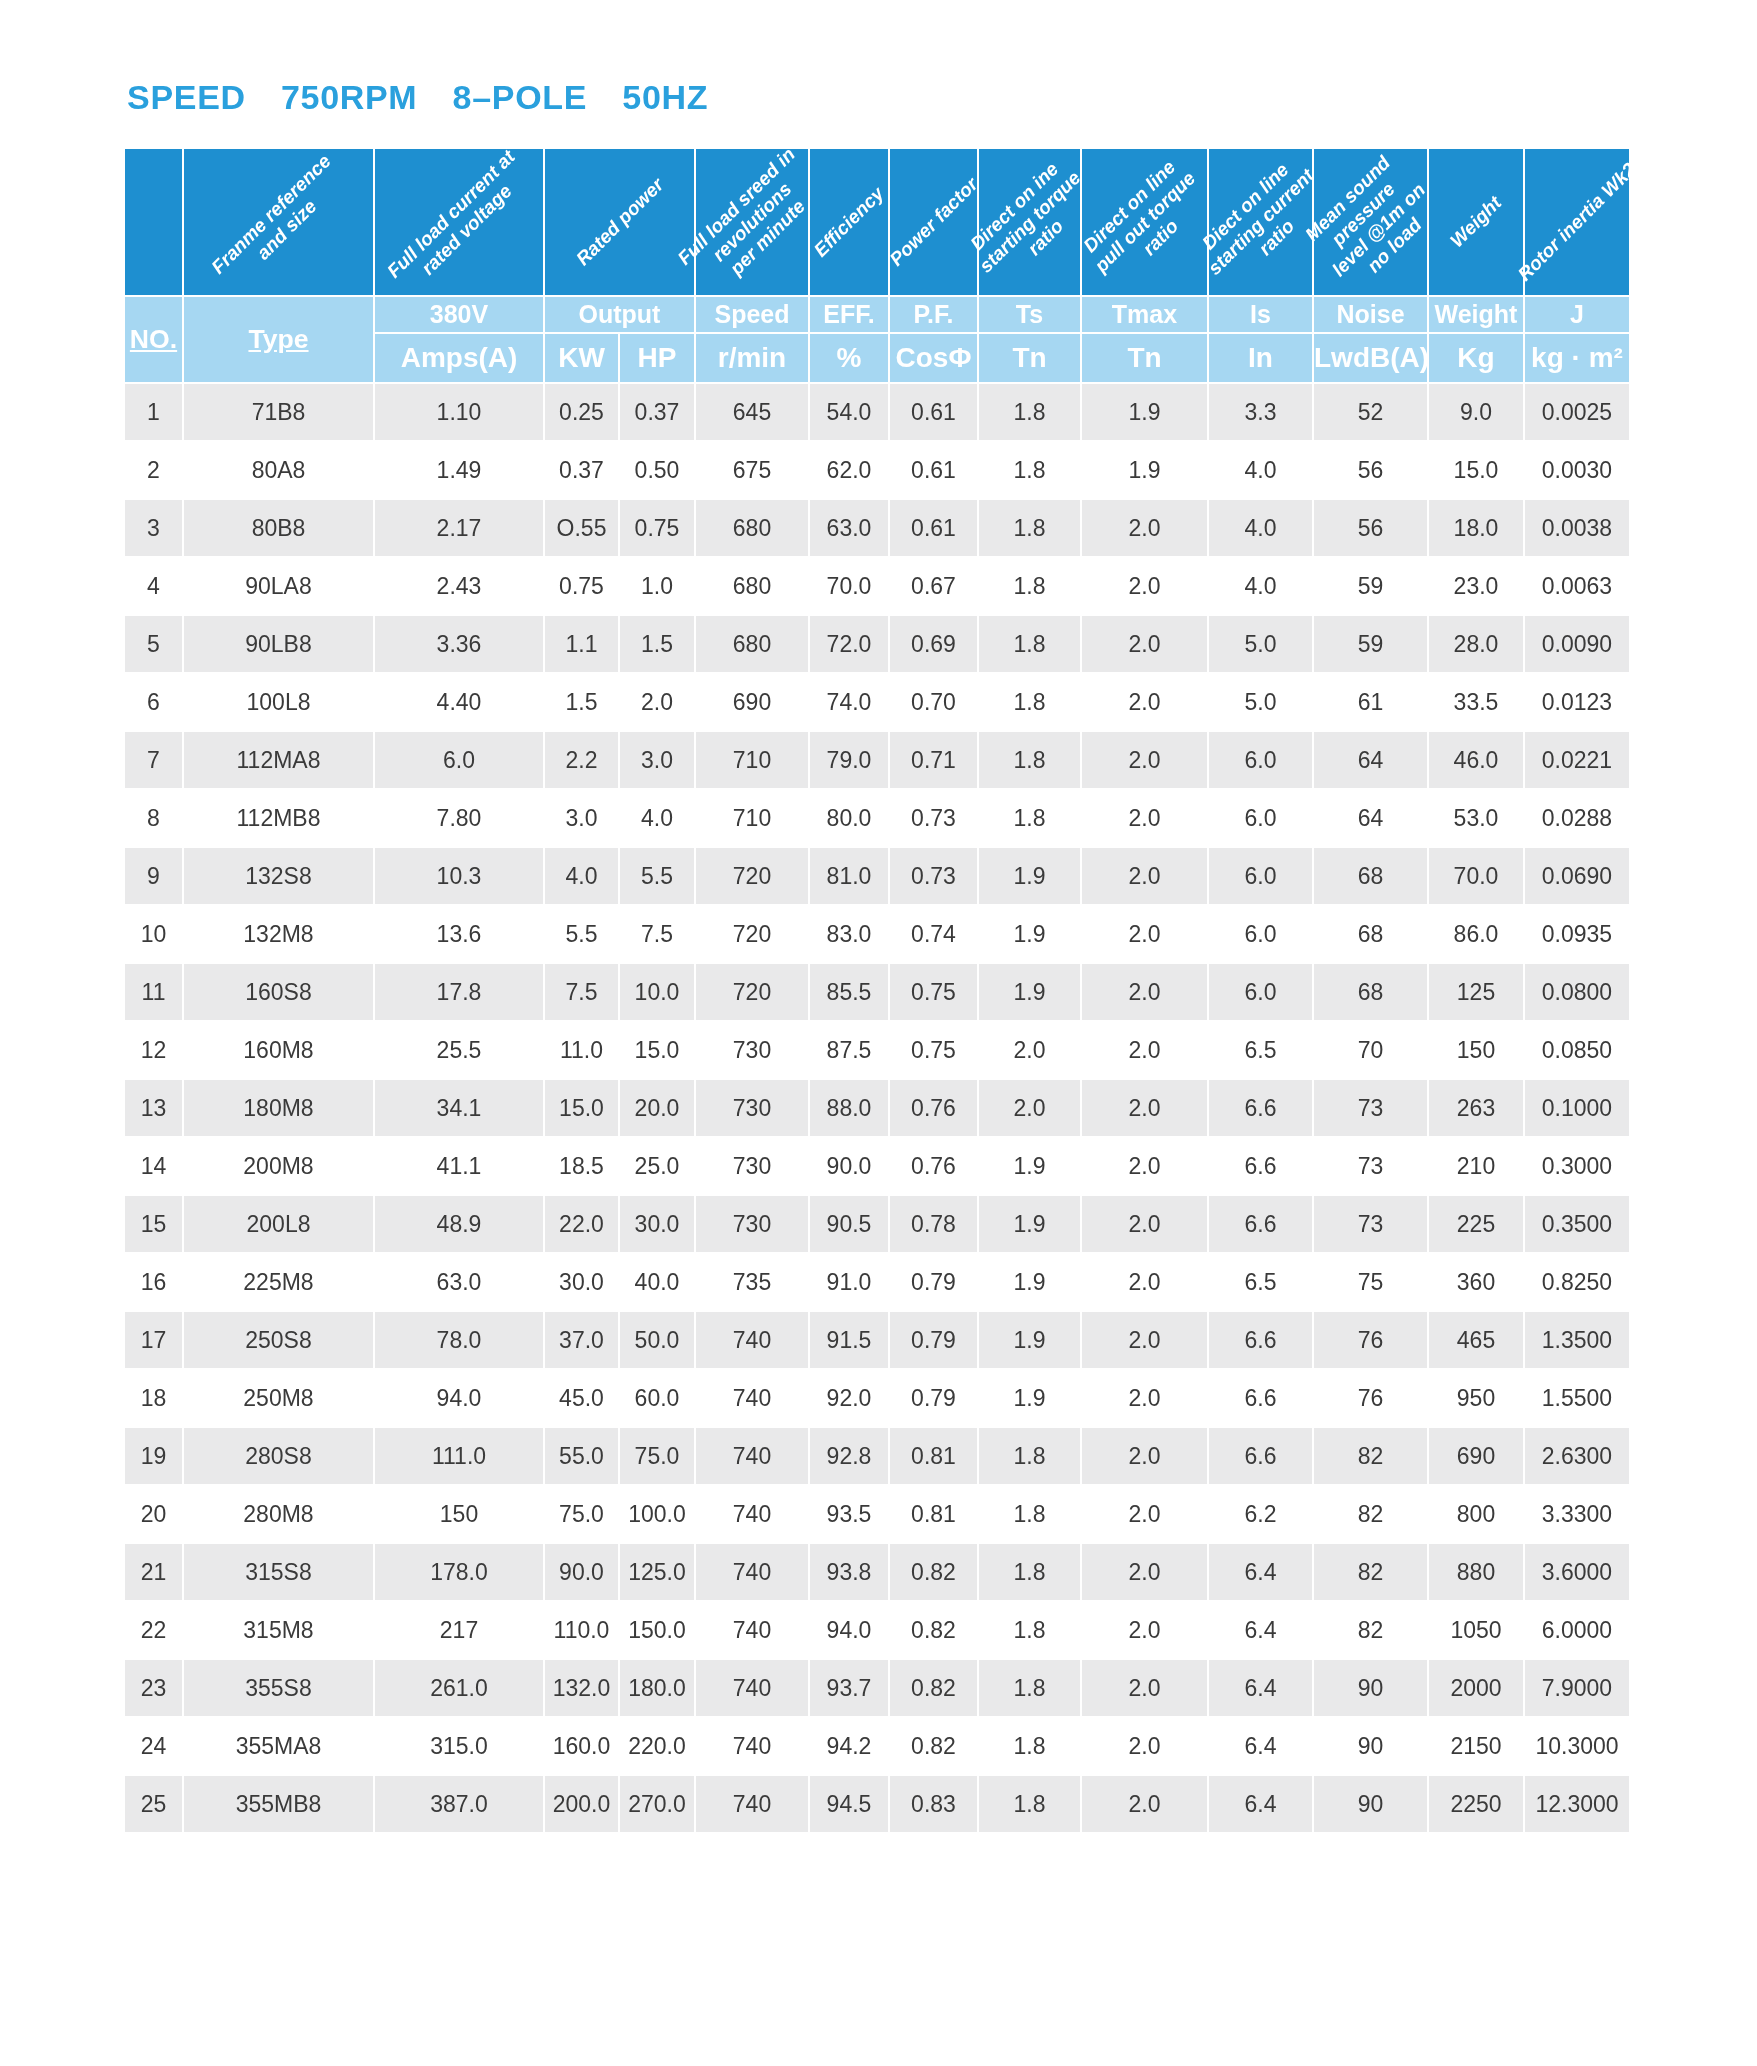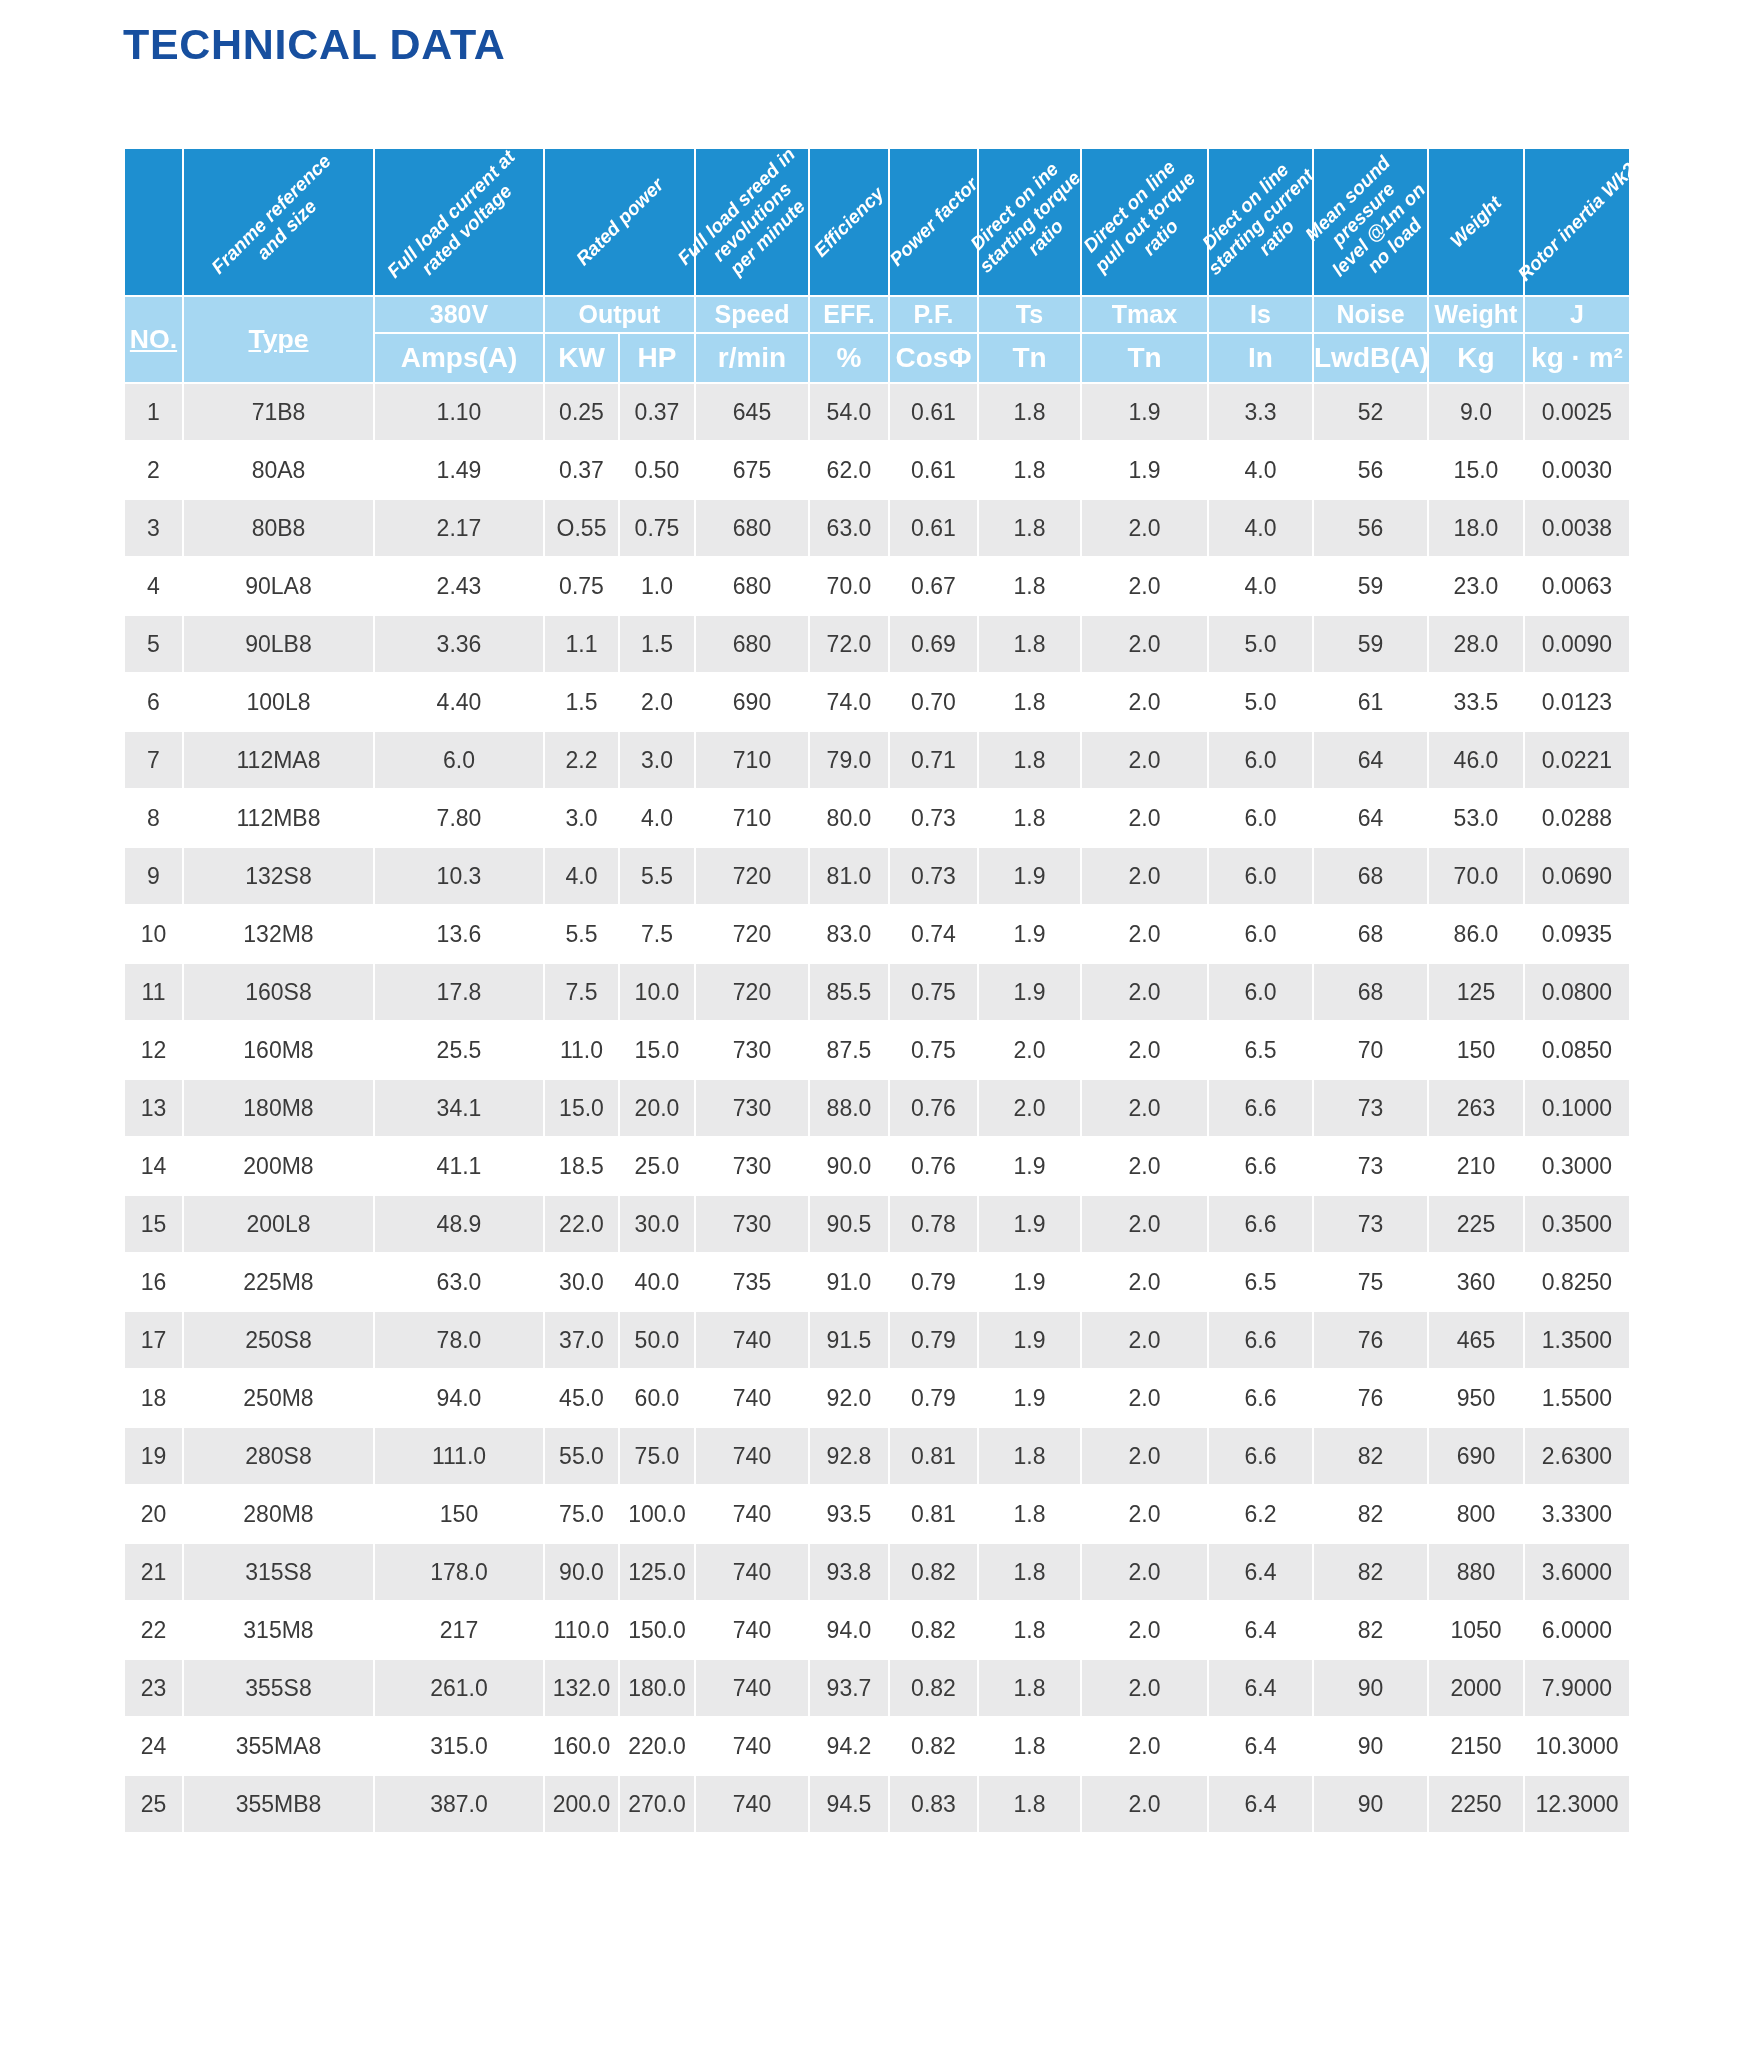--- a/index.html
+++ b/index.html
@@ -49,21 +49,21 @@
     font-size:23px; color:#3a3a3a; background:#ffffff;
   }
   tbody tr.odd td { background:#e9e9ea; }
   tbody tr.even td { background:#ffffff; }
 </style>
 </head>
 <body>
 
 <div class="page">
 
-  <div class="title">TECHNICAL DATA</div>
+  <div class="subtitle">SPEED 750RPM 8–POLE 50HZ</div>
 
   <table class="data-table">
     <colgroup>
       <col style="width:59px">
         <col style="width:191px">
         <col style="width:170px">
       <col style="width:75px">
         <col style="width:76px">
         <col style="width:114px">
       <col style="width:80px">

